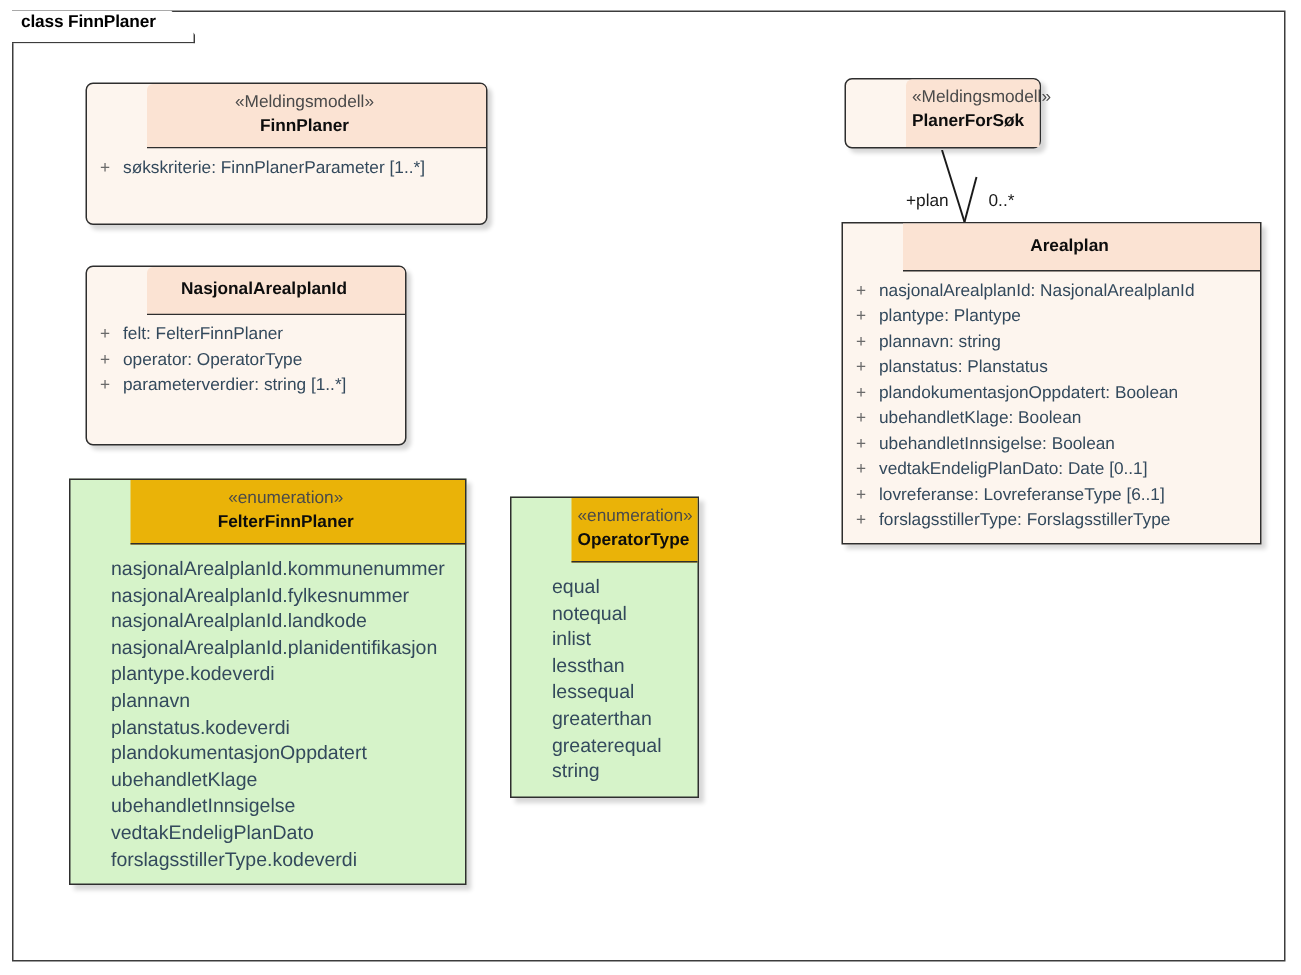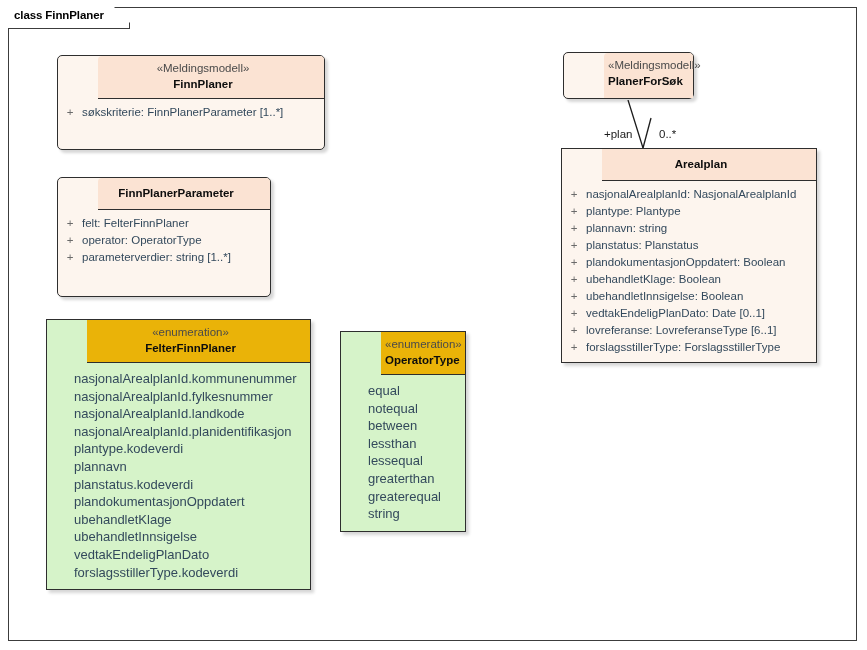--- a/index.html
+++ b/index.html
@@ -130,21 +130,21 @@
     padding-left: 27px;
     white-space: nowrap;
   }
 
   
   #class-finnplaner      { left: 57px;  top: 55px;  width: 268px; }
   #class-finnplanerparam { left: 57px;  top: 177px; width: 214px; }
   #enum-felterfinnplaner { left: 46px;  top: 319px; width: 265px; }
   #enum-operatortype     { left: 340px; top: 331px; width: 126px; }
   #class-planerforsok    { left: 563px; top: 52px;  width: 131px; }
-  #class-arealplan       { left: 561px; top: 148px; width: 256px; }
+  #class-arealplan       { left: 561px; top: 148px; width: 280px; }
 
   
   #assoc-plan-arealplan {
     position: absolute;
     left: 555px;
     top: 100px;
     width: 200px;
     height: 60px;
     pointer-events: none;
   }
@@ -174,21 +174,21 @@
     <div class="attr-row">
       <span class="attr-vis">+</span>
       <span class="attr-text">søkskriterie: FinnPlanerParameter [1..*]</span>
     </div>
     <div style="height:22px"></div>
   </div>
 </div>
 
 <div class="uml-box peach rounded" id="class-finnplanerparam">
   <div class="box-header">
-    <div class="class-name" style="line-height:20px">FinnPlanerParameter</div>
+    <div class="class-name" style="line-height:20px">NasjonalArealplanId</div>
   </div>
   <div class="box-body">
     <div class="attr-row">
       <span class="attr-vis">+</span>
       <span class="attr-text">felt: FelterFinnPlaner</span>
     </div>
     <div class="attr-row">
       <span class="attr-vis">+</span>
       <span class="attr-text">operator: OperatorType</span>
     </div>
@@ -222,21 +222,21 @@
 </div>
 
 <div class="uml-box green" id="enum-operatortype">
   <div class="box-header">
     <div class="stereotype">«enumeration»</div>
     <div class="class-name">OperatorType</div>
   </div>
   <div class="enum-body">
     <div class="enum-row">equal</div>
     <div class="enum-row">notequal</div>
-    <div class="enum-row">between</div>
+    <div class="enum-row">inlist</div>
     <div class="enum-row">lessthan</div>
     <div class="enum-row">lessequal</div>
     <div class="enum-row">greaterthan</div>
     <div class="enum-row">greaterequal</div>
     <div class="enum-row">string</div>
   </div>
 </div>
 
 <div class="uml-box peach rounded" id="class-planerforsok">
   <div class="box-header no-rule" style="padding-bottom:9px">

